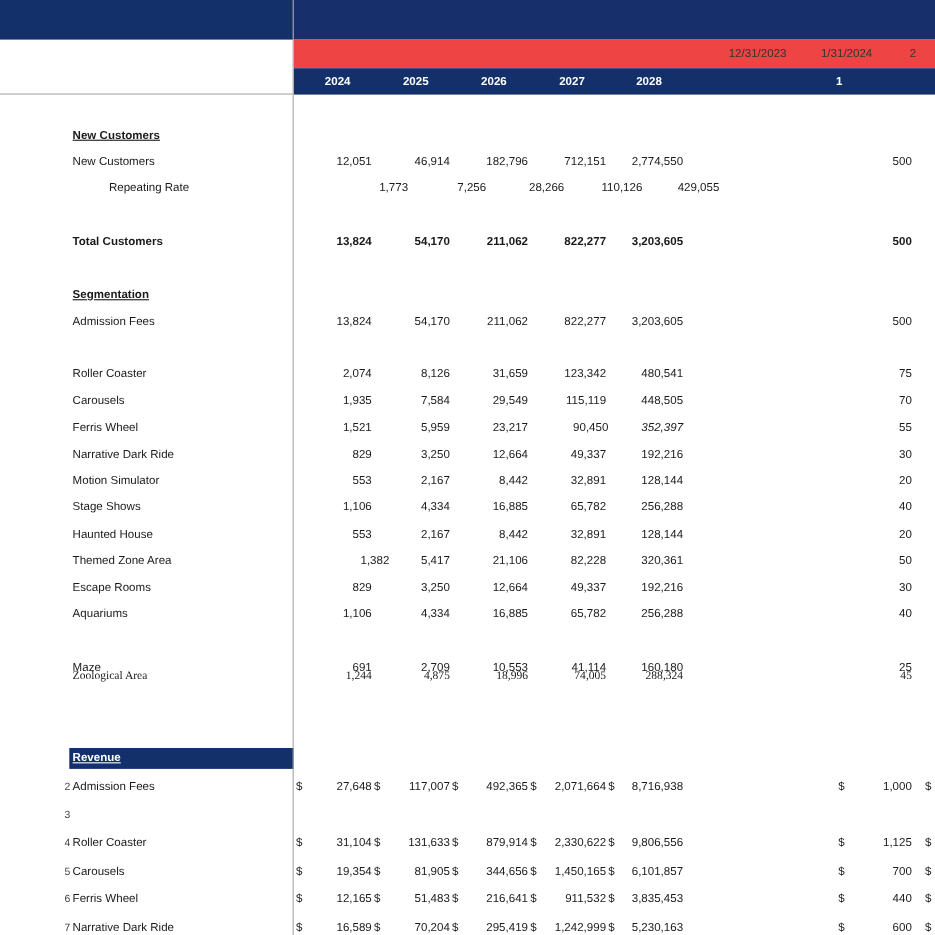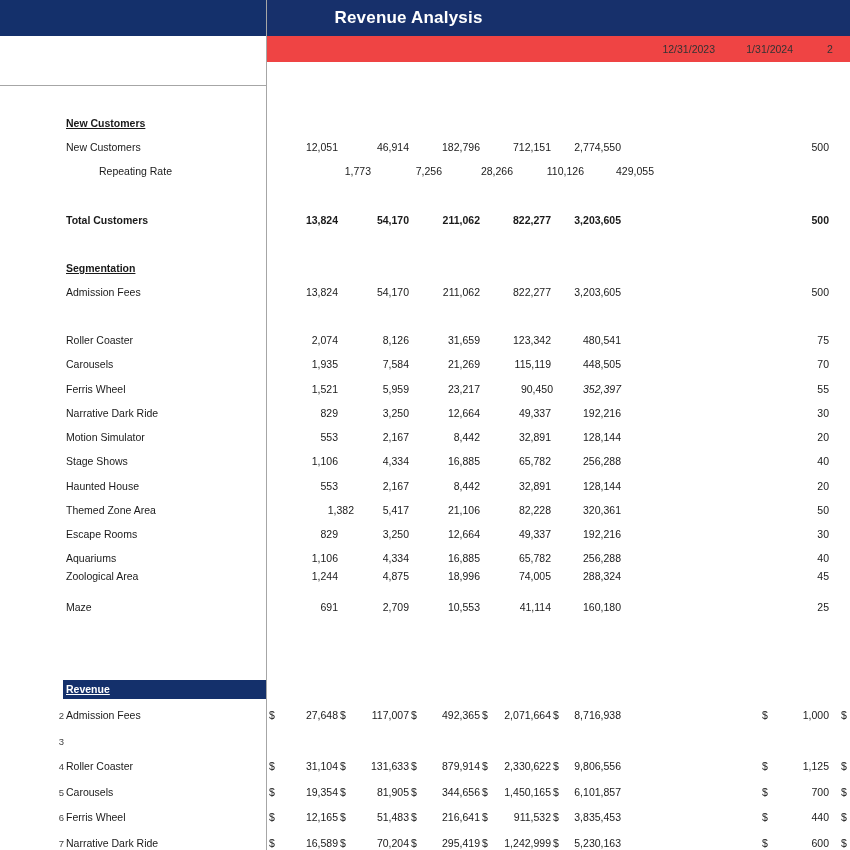--- a/index.html
+++ b/index.html
@@ -84,28 +84,35 @@
     font-size:10.5px;color:#1a1a1a;text-align:left;
   }
 </style>
 </head>
 <body>
 
 <div class="sheet">
 
   <div class="title-left-band"></div>
   <div class="title-band"></div>
-  <div class="title-text">Revenue Analysis</div>
 
   <div class="date-row">
     <div class="date-cell" style="left:388px;width:60px;">12/31/2023</div>
     <div class="date-cell" style="left:466px;width:60px;">1/31/2024</div>
     <div class="date-cell" style="left:560px;width:20px;text-align:left;">2</div>
   </div>
 
+  <div class="hdr-row">
+    <div class="hdr-cell" style="left:10px;width:60px;">2024</div>
+    <div class="hdr-cell" style="left:81px;width:60px;">2025</div>
+    <div class="hdr-cell" style="left:152px;width:60px;">2026</div>
+    <div class="hdr-cell" style="left:223px;width:60px;">2027</div>
+    <div class="hdr-cell" style="left:293px;width:60px;">2028</div>
+    <div class="hdr-cell" style="left:466px;width:60px;">1</div>
+  </div>
 
   <div class="hline"></div>
   <div class="vline"></div>
 
   <div id="body-rows">
       <div class="row" style="top: 114px;">
         <div class="label head">New Customers</div>
       </div>
       <div class="row" style="top: 138px;">
         <div class="label">New Customers</div>
@@ -152,21 +159,21 @@
         <div class="num" style="left: 339px; width: 70px;">8,126</div>
         <div class="num" style="left: 410px; width: 70px;">31,659</div>
         <div class="num" style="left: 481px; width: 70px;">123,342</div>
         <div class="num" style="left: 551px; width: 70px;">480,541</div>
         <div class="num" style="left: 759px; width: 70px;">75</div>
       </div>
       <div class="row" style="top: 355.25px;">
         <div class="label">Carousels</div>
         <div class="num" style="left: 268px; width: 70px;">1,935</div>
         <div class="num" style="left: 339px; width: 70px;">7,584</div>
-        <div class="num" style="left: 410px; width: 70px;">21,269</div>
+        <div class="num" style="left: 410px; width: 70px;">29,549</div>
         <div class="num" style="left: 481px; width: 70px;">115,119</div>
         <div class="num" style="left: 551px; width: 70px;">448,505</div>
         <div class="num" style="left: 759px; width: 70px;">70</div>
       </div>
       <div class="row" style="top: 379.5px;">
         <div class="label">Ferris Wheel</div>
         <div class="num" style="left: 268px; width: 70px;">1,521</div>
         <div class="num" style="left: 339px; width: 70px;">5,959</div>
         <div class="num" style="left: 410px; width: 70px;">23,217</div>
         <div class="num" style="left: 502px; width: 70px; text-align: center;">90,450</div>
@@ -229,21 +236,21 @@
       </div>
       <div class="row" style="top: 549.25px;">
         <div class="label">Aquariums</div>
         <div class="num" style="left: 268px; width: 70px;">1,106</div>
         <div class="num" style="left: 339px; width: 70px;">4,334</div>
         <div class="num" style="left: 410px; width: 70px;">16,885</div>
         <div class="num" style="left: 481px; width: 70px;">65,782</div>
         <div class="num" style="left: 551px; width: 70px;">256,288</div>
         <div class="num" style="left: 759px; width: 70px;">40</div>
       </div>
-      <div class="row" style="top: 567px;">
+      <div class="row" style="top: 605px; font-family: Liberation Serif, serif;">
         <div class="label">Zoological Area</div>
         <div class="num" style="left: 268px; width: 70px;">1,244</div>
         <div class="num" style="left: 339px; width: 70px;">4,875</div>
         <div class="num" style="left: 410px; width: 70px;">18,996</div>
         <div class="num" style="left: 481px; width: 70px;">74,005</div>
         <div class="num" style="left: 551px; width: 70px;">288,324</div>
         <div class="num" style="left: 759px; width: 70px;">45</div>
       </div>
       <div class="row" style="top: 597.75px;">
         <div class="label">Maze</div>

